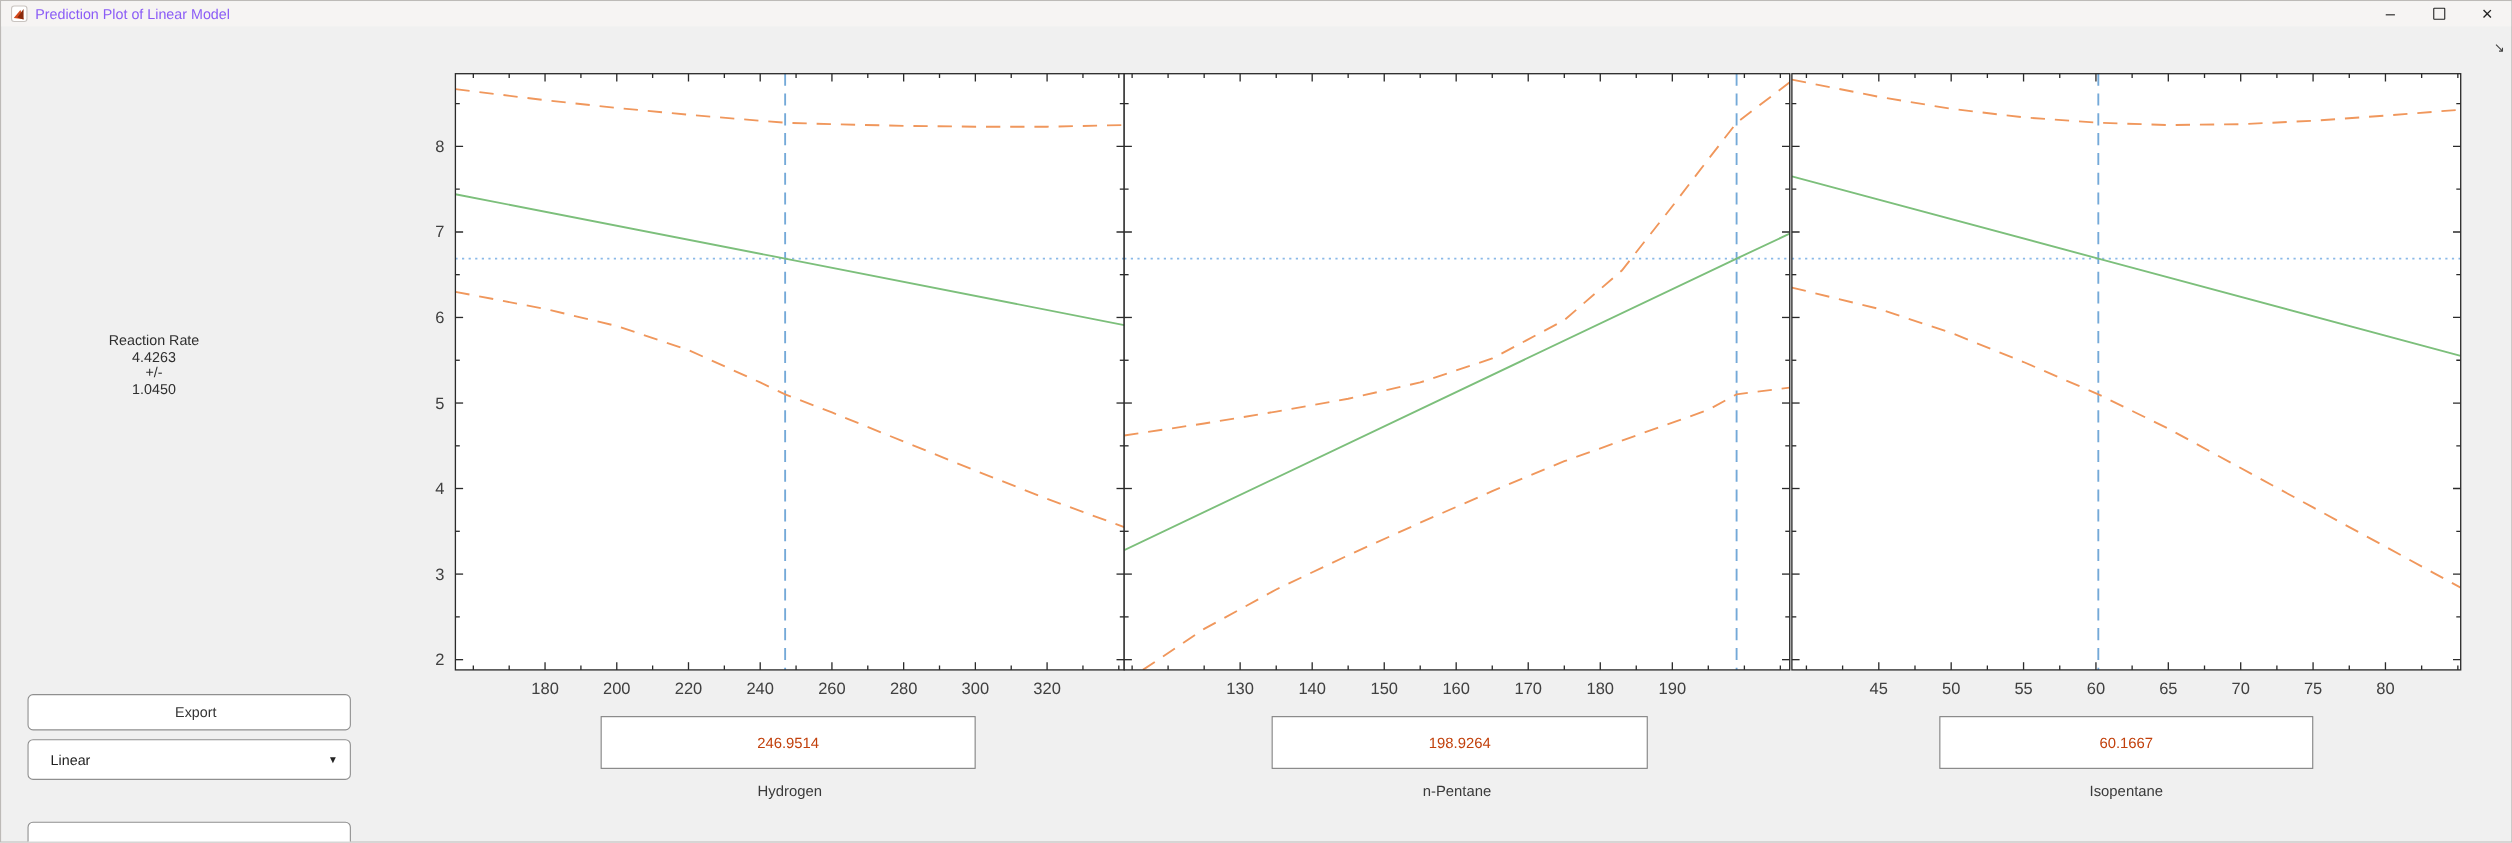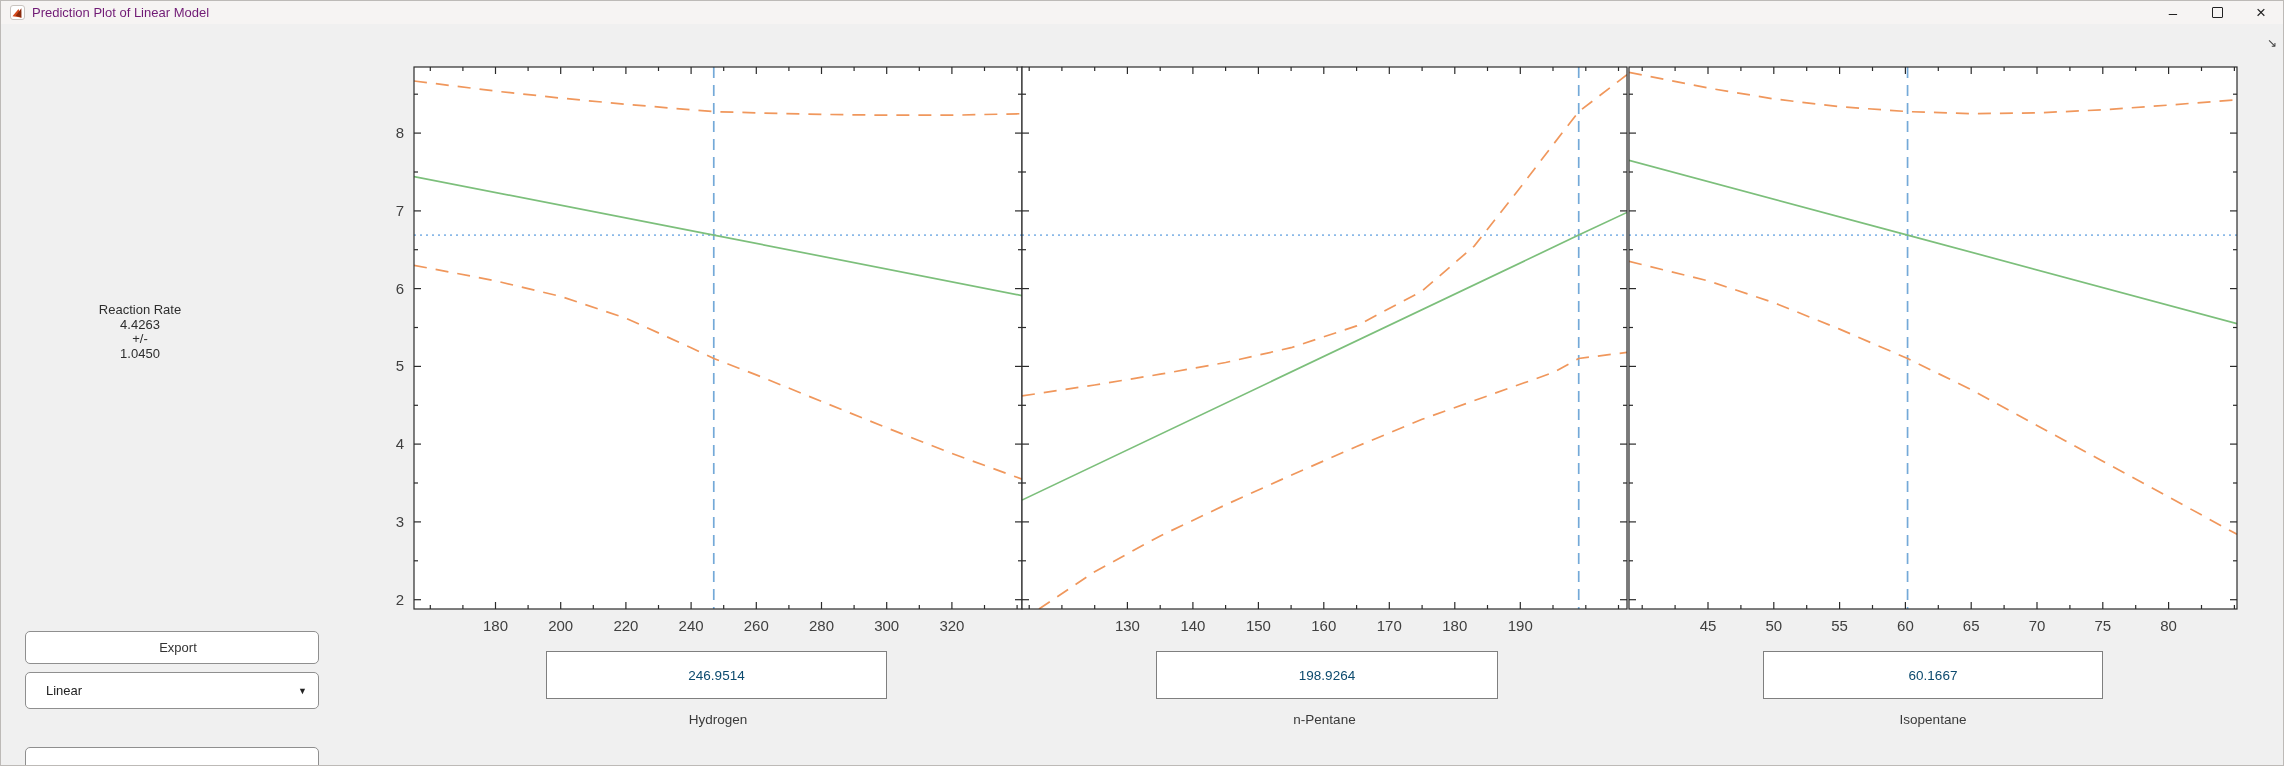--- a/index.html
+++ b/index.html
@@ -8,21 +8,21 @@
   
   .titlebar{position:absolute;left:0;top:0;width:100%;height:23px;background:#f6f4f3;}
   .app-icon{position:absolute;left:9px;top:4px;width:15px;height:15px;background:#fff;
             border:1px solid #c9c4c0;border-radius:3px;box-sizing:border-box;}
   .app-icon .tri{position:absolute;left:2px;top:3px;width:0;height:0;
             border-left:5px solid transparent;border-right:4px solid transparent;
             border-bottom:8px solid #d4491c;transform:rotate(8deg);}
   .app-icon .tri2{position:absolute;left:6px;top:2px;width:0;height:0;
             border-left:3px solid transparent;border-right:3px solid transparent;
             border-bottom:9px solid #8a2a0c;transform:rotate(18deg);}
-  .win-title{position:absolute;left:31px;top:4px;font-size:13px;color:#701a75;white-space:nowrap;}
+  .win-title{position:absolute;left:31px;top:4px;font-size:13px;color:#8b5cf6;white-space:nowrap;}
   .win-controls{position:absolute;right:0;top:0;height:23px;display:flex;}
   .win-btn{width:44px;height:23px;display:flex;align-items:center;justify-content:center;
            font-size:15px;color:#222;cursor:default;}
   .win-btn .maxbox{display:inline-block;width:9px;height:9px;border:1.2px solid #222;border-radius:1px;}
   .win-btn.close{font-size:17px;}
   
   .menubar{position:absolute;left:0;top:23px;width:100%;height:20px;background:#f3f2f1;
            border-bottom:1px solid #d8d6d4;display:flex;align-items:center;padding-left:7px;box-sizing:border-box;}
   .menu-item{font-size:13px;color:#1b1b1b;padding:0 6px 0 0;margin-right:2px;white-space:nowrap;}
   .dock-arrow{position:absolute;right:6px;top:36px;font-size:12px;color:#444;line-height:1;}
@@ -38,21 +38,21 @@
   .dropdown{position:absolute;left:24px;top:671px;width:294px;height:37px;background:#fff;
             border:1px solid #8f8f8f;border-radius:5px;box-sizing:border-box;
             display:flex;align-items:center;font-size:13px;color:#222;padding-left:20px;cursor:default;}
   .dropdown .chev{position:absolute;right:11px;top:50%;transform:translateY(-54%);
             font-size:9px;color:#222;}
   
   #plots-svg{position:absolute;left:0;top:0;}
   .plot-hit{position:absolute;top:66px;height:542px;}
   
   .pred-input{position:absolute;top:650px;height:48px;background:#fff;border:1px solid #7f7f7f;
-              box-sizing:border-box;text-align:center;font-size:13.5px;color:#0c4a6e;
+              box-sizing:border-box;text-align:center;font-size:13.5px;color:#c2410c;
               font-family:"Liberation Sans",sans-serif;padding:0;}
   .pred-label{position:absolute;top:711px;text-align:center;font-size:13.5px;color:#3a3a3a;}
 </style>
 </head>
 <body>
 
 <div id="app">
 
   <div class="titlebar">
     <div class="app-icon">

